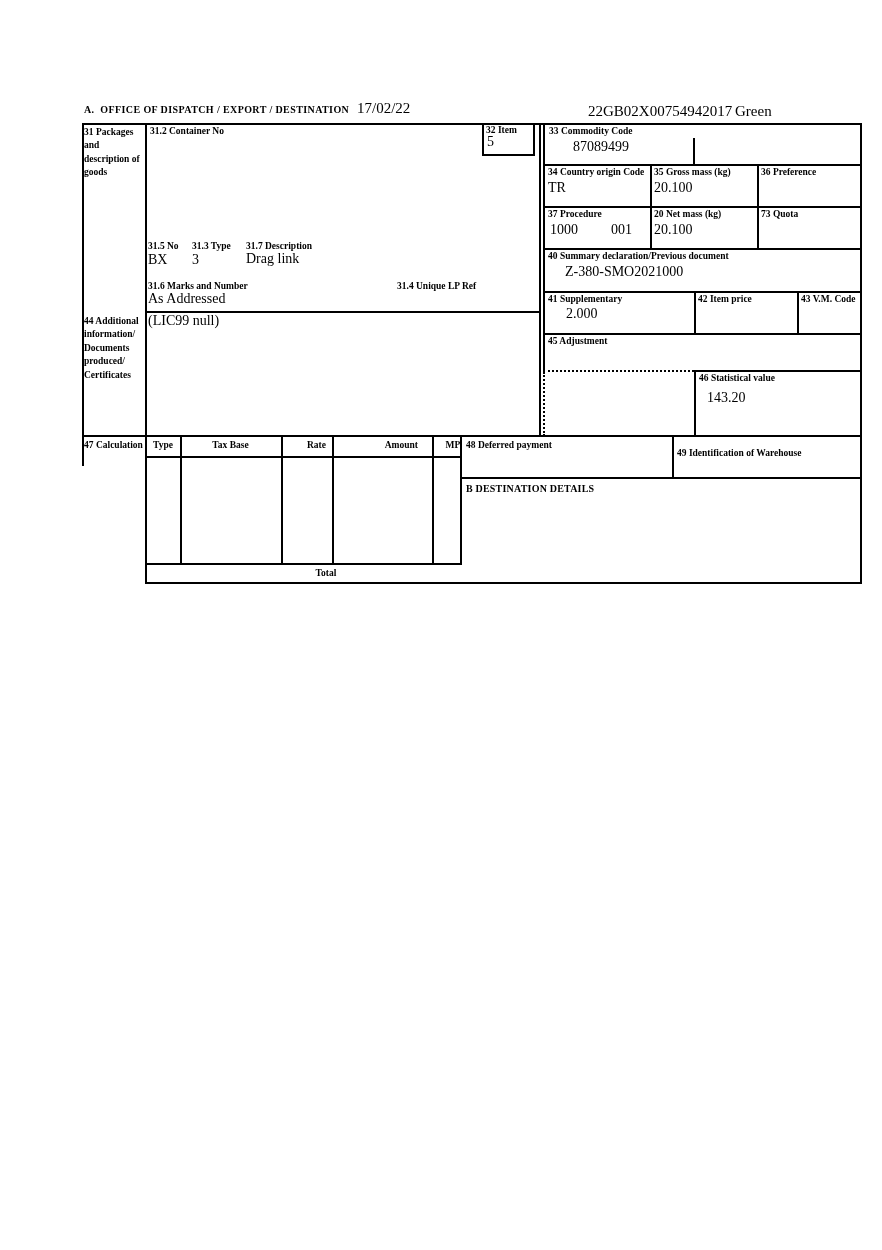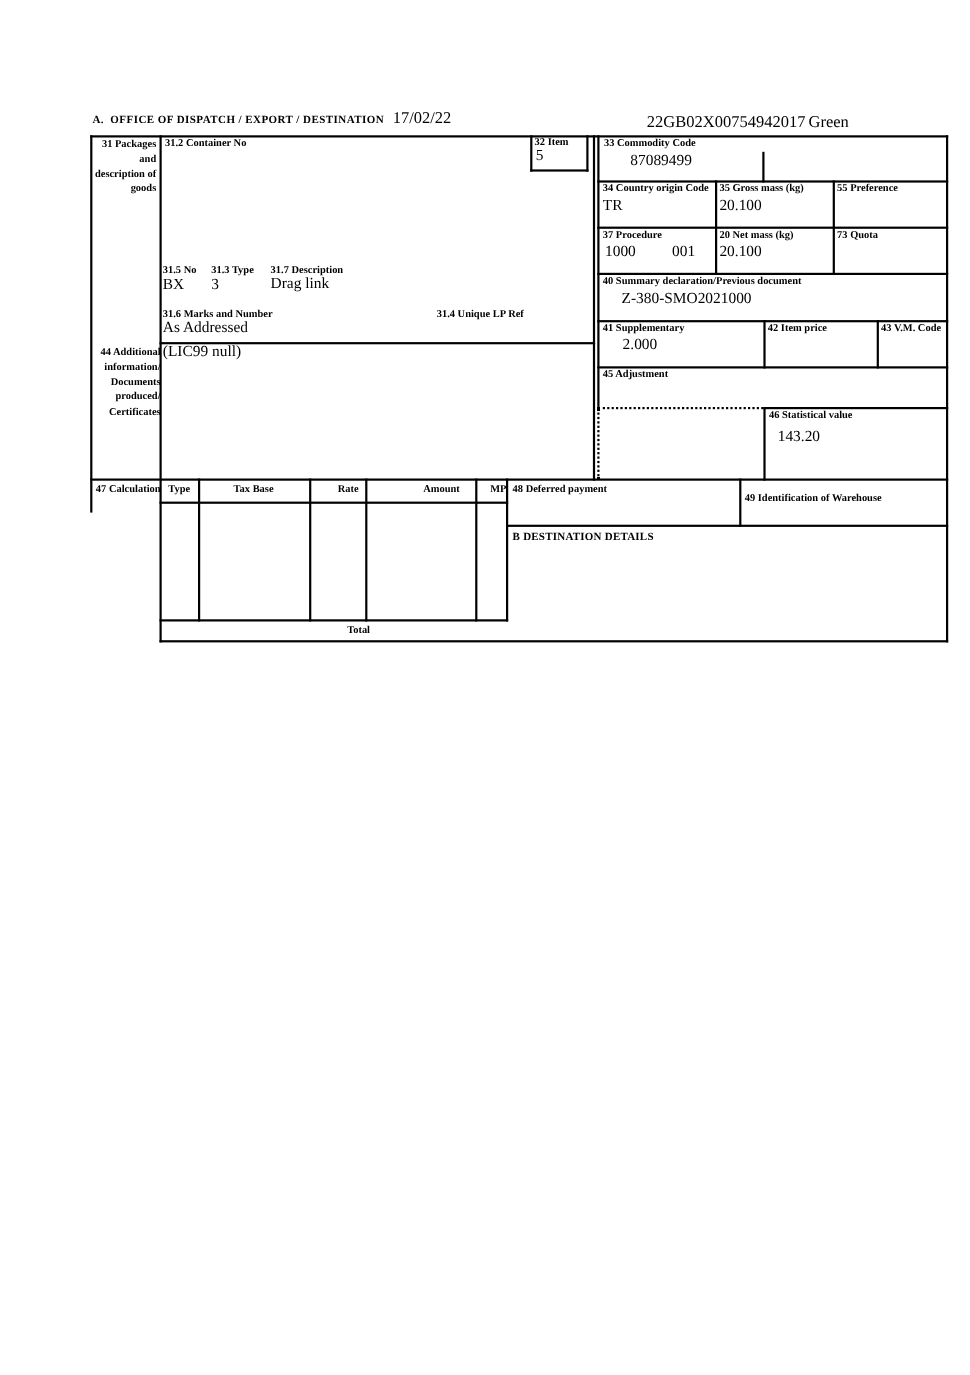--- a/index.html
+++ b/index.html
@@ -1,19 +1,19 @@
 <!DOCTYPE html>
 <html><head>
 <meta charset="utf-8">
 <style>
   html,body { margin:0; padding:0; background:#fff; }
   .page { position:relative; width:882px; height:1250px; background:#ffffff;
           font-family:"Liberation Serif", serif; color:#000; overflow:hidden;margin-top:24px; }
   .t  { position:absolute; white-space:pre; color:#000; }
-  .lb { font-size:9.5px; font-weight:bold; line-height:1.15;text-align:right; }
+  .lb { font-size:9.5px; font-weight:bold; line-height:1.15; }
   .lbw{ white-space:normal; line-height:1.42; }
   .v  { font-size:14px; }
   .v15{ font-size:15px;text-align:center; }
   .hdr{ font-size:10px; font-weight:bold; letter-spacing:0.4px; }
   .acc{ font-size:10px; font-weight:bold; letter-spacing:0.2px; }
   .hl { position:absolute; height:2px; background:#000; }
   .vl { position:absolute; width:2px;  background:#000; }
   .hdot { position:absolute; height:0; border-top:2px dotted #000; }
   .vdot { position:absolute; width:0;  border-left:2px dotted #000; }
   .ctr { text-align:center; }
@@ -84,21 +84,21 @@
   <span class="t lb lbw" style="left:84px;top:291px;width:62px">44 Additional information/ Documents produced/ Certificates</span>
   <span class="t v" style="left:148px;top:289px">(LIC99 null)</span>
 
   <span class="t lb" style="left:549px;top:102px">33 Commodity Code</span>
   <span class="t v" style="left:573px;top:115px">87089499</span>
 
   <span class="t lb" style="left:548px;top:143px">34 Country origin Code</span>
   <span class="t v" style="left:548px;top:156px">TR</span>
   <span class="t lb" style="left:654px;top:143px">35 Gross mass (kg)</span>
   <span class="t v" style="left:654px;top:156px">20.100</span>
-  <span class="t lb" style="left:761px;top:143px">55 Preference</span>
+  <span class="t lb" style="left:761px;top:143px">36 Preference</span>
 
   <span class="t lb" style="left:548px;top:185px">37 Procedure</span>
   <span class="t v" style="left:550px;top:198px">1000</span>
   <span class="t v" style="left:611px;top:198px">001</span>
   <span class="t lb" style="left:654px;top:185px">20 Net mass (kg)</span>
   <span class="t v" style="left:654px;top:198px">20.100</span>
   <span class="t lb" style="left:761px;top:185px">73 Quota</span>
 
   <span class="t lb" style="left:548px;top:227px">40 Summary declaration/Previous document</span>
   <span class="t v" style="left:565px;top:240px">Z-380-SMO2021000</span>

